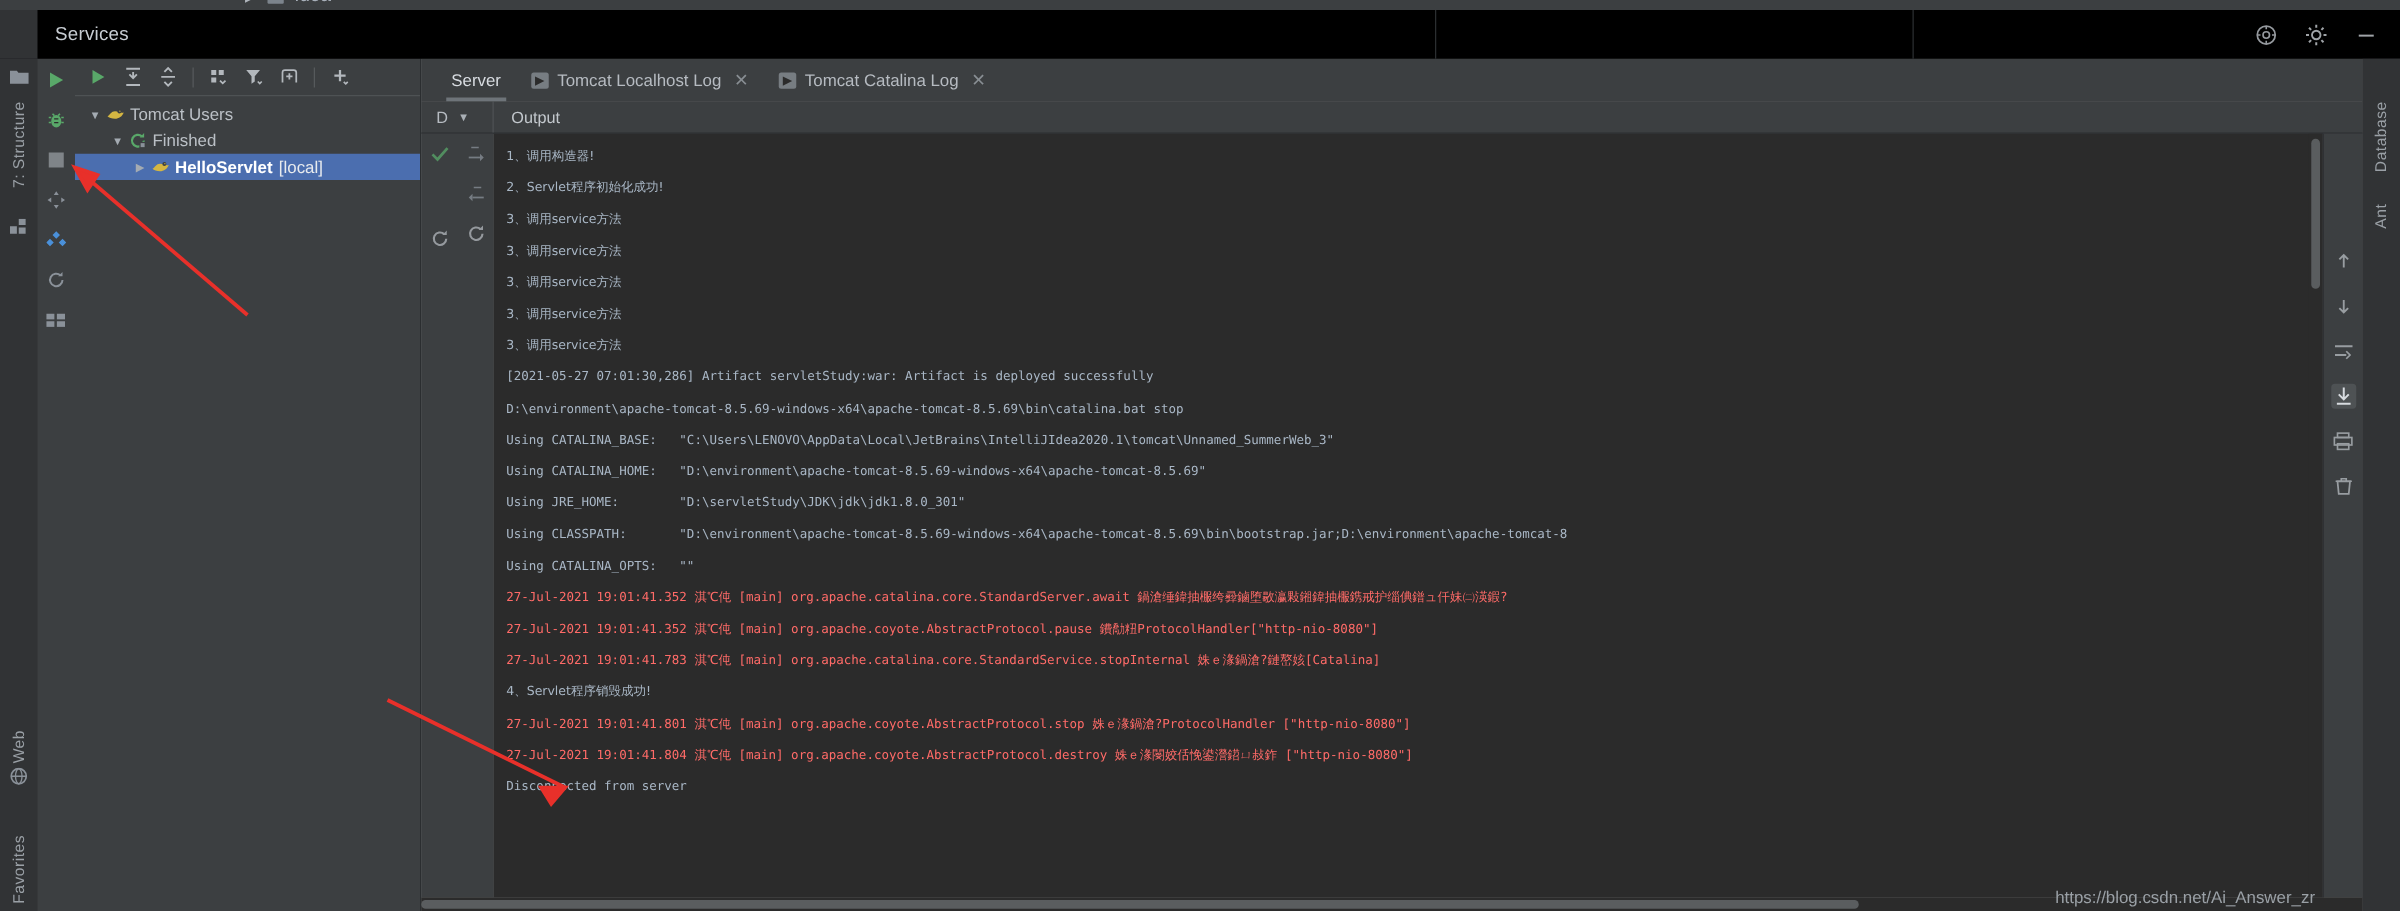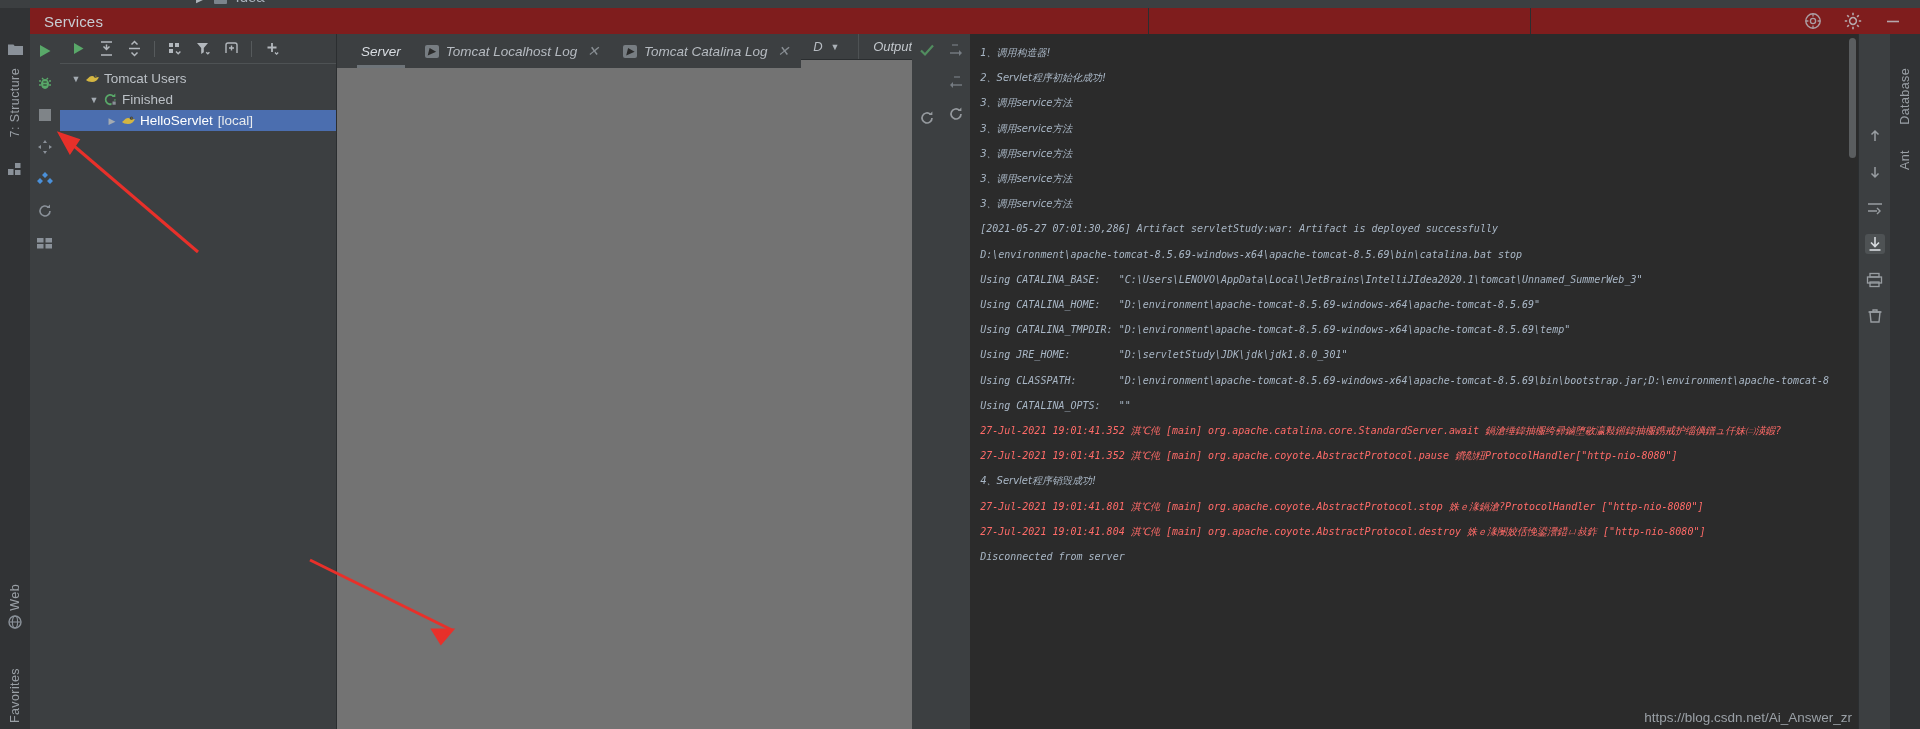--- a/index.html
+++ b/index.html
@@ -33,22 +33,22 @@
     font-size: 15px;
   }
   .top-strip .ghost .tri { color:#b0b6bd; margin-right:10px; font-size:11px;}
   .top-strip .ghost .sq {
     display:inline-block;width:13px;height:13px;background:#7c848c;
     vertical-align:-2px;margin-right:8px;border-radius:1px;
   }
 
   
   .services-header {
-    height: 26px;
-    background: #7f1d1d;
+    height: 39px;
+    background: #000000;
     display: flex;
     align-items: center;
     flex: 0 0 auto;
     position: relative;
   }
   .services-header .left-pad { width: 30px; height: 100%; background:#313335; }
   .services-title {
     color: #c8cdd3;
     font-size: 15px;
     padding-left: 14px;
@@ -137,32 +137,31 @@
     font-size: 13.5px;
     color: #bbc0c6;
     padding-right: 4px;
     white-space: nowrap;
   }
   .tree-row.selected { background: #4b6eaf; color:#ffffff; }
   .tw { width: 16px; display:flex;align-items:center;justify-content:center;
         color:#a4abb2; font-size: 9px; flex:0 0 auto;}
   .tree-ico { width:16px;height:16px;margin-right:4px;flex:0 0 auto;
               display:flex;align-items:center;justify-content:center;}
-  .bold { font-weight: normal; }
+  .bold { font-weight: bold; }
   .dim  { color: #cfd3d8; font-weight: normal; }
   .tree-row.selected .dim { color:#e8ebee; }
 
   
   .console-area {
     flex: 1 1 auto;
     display: flex;
-    flex-direction: row;
+    flex-direction: column;
     min-width: 0;
     background: #737373;
-    font-style: italic;
   }
   .tabs-bar {
     height: 34px;
     background: #3c3f41;
     display: flex;
     align-items: flex-end;
     padding-left: 12px;
     flex: 0 0 auto;
   }
   .tab {
@@ -561,26 +560,26 @@
               <div class="line cjk">2、Servlet程序初始化成功!</div>
               <div class="line cjk">3、调用service方法</div>
               <div class="line cjk">3、调用service方法</div>
               <div class="line cjk">3、调用service方法</div>
               <div class="line cjk">3、调用service方法</div>
               <div class="line cjk">3、调用service方法</div>
               <div class="line">[2021-05-27 07:01:30,286] Artifact servletStudy:war: Artifact is deployed successfully</div>
               <div class="line">D:\environment\apache-tomcat-8.5.69-windows-x64\apache-tomcat-8.5.69\bin\catalina.bat stop</div>
               <div class="line">Using CATALINA_BASE:   "C:\Users\LENOVO\AppData\Local\JetBrains\IntelliJIdea2020.1\tomcat\Unnamed_SummerWeb_3"</div>
               <div class="line">Using CATALINA_HOME:   "D:\environment\apache-tomcat-8.5.69-windows-x64\apache-tomcat-8.5.69"</div>
-              <div class="line">Using CATALINA_TMPDIR: "D:\environment\apache-tomcat-8.5.69-windows-x64\apache-tomcat-8.5.69\temp"</div>
               <div class="line">Using JRE_HOME:        "D:\servletStudy\JDK\jdk\jdk1.8.0_301"</div>
               <div class="line">Using CLASSPATH:       "D:\environment\apache-tomcat-8.5.69-windows-x64\apache-tomcat-8.5.69\bin\bootstrap.jar;D:\environment\apache-tomcat-8</div>
               <div class="line">Using CATALINA_OPTS:   ""</div>
               <div class="line err">27-Jul-2021 19:01:41.352 淇℃伅 [main] org.apache.catalina.core.StandardServer.await 鍋滄缍鍏抽棴绔彛鏀堕敭瀛敤鎺鍏抽棴鎸戒护缁倎鐠ュ仟妹㈡渶鍜?</div>
               <div class="line err">27-Jul-2021 19:01:41.352 淇℃伅 [main] org.apache.coyote.AbstractProtocol.pause 鐨勪粈ProtocolHandler["http-nio-8080"]</div>
+              <div class="line err">27-Jul-2021 19:01:41.783 淇℃伅 [main] org.apache.catalina.core.StandardService.stopInternal 姝ｅ湪鍋滄?鏈嶅姟[Catalina]</div>
               <div class="line cjk">4、Servlet程序销毁成功!</div>
               <div class="line err">27-Jul-2021 19:01:41.801 淇℃伅 [main] org.apache.coyote.AbstractProtocol.stop 姝ｅ湪鍋滄?ProtocolHandler ["http-nio-8080"]</div>
               <div class="line err">27-Jul-2021 19:01:41.804 淇℃伅 [main] org.apache.coyote.AbstractProtocol.destroy 姝ｅ湪閿姣佸悗鍙瀯鍣ㄩ敊鈼 ["http-nio-8080"]</div>
               <div class="line">Disconnected from server</div>
             </div>
           <div class="console-scroll">
             <div class="thumb"></div>
           </div>
         </div>
 

